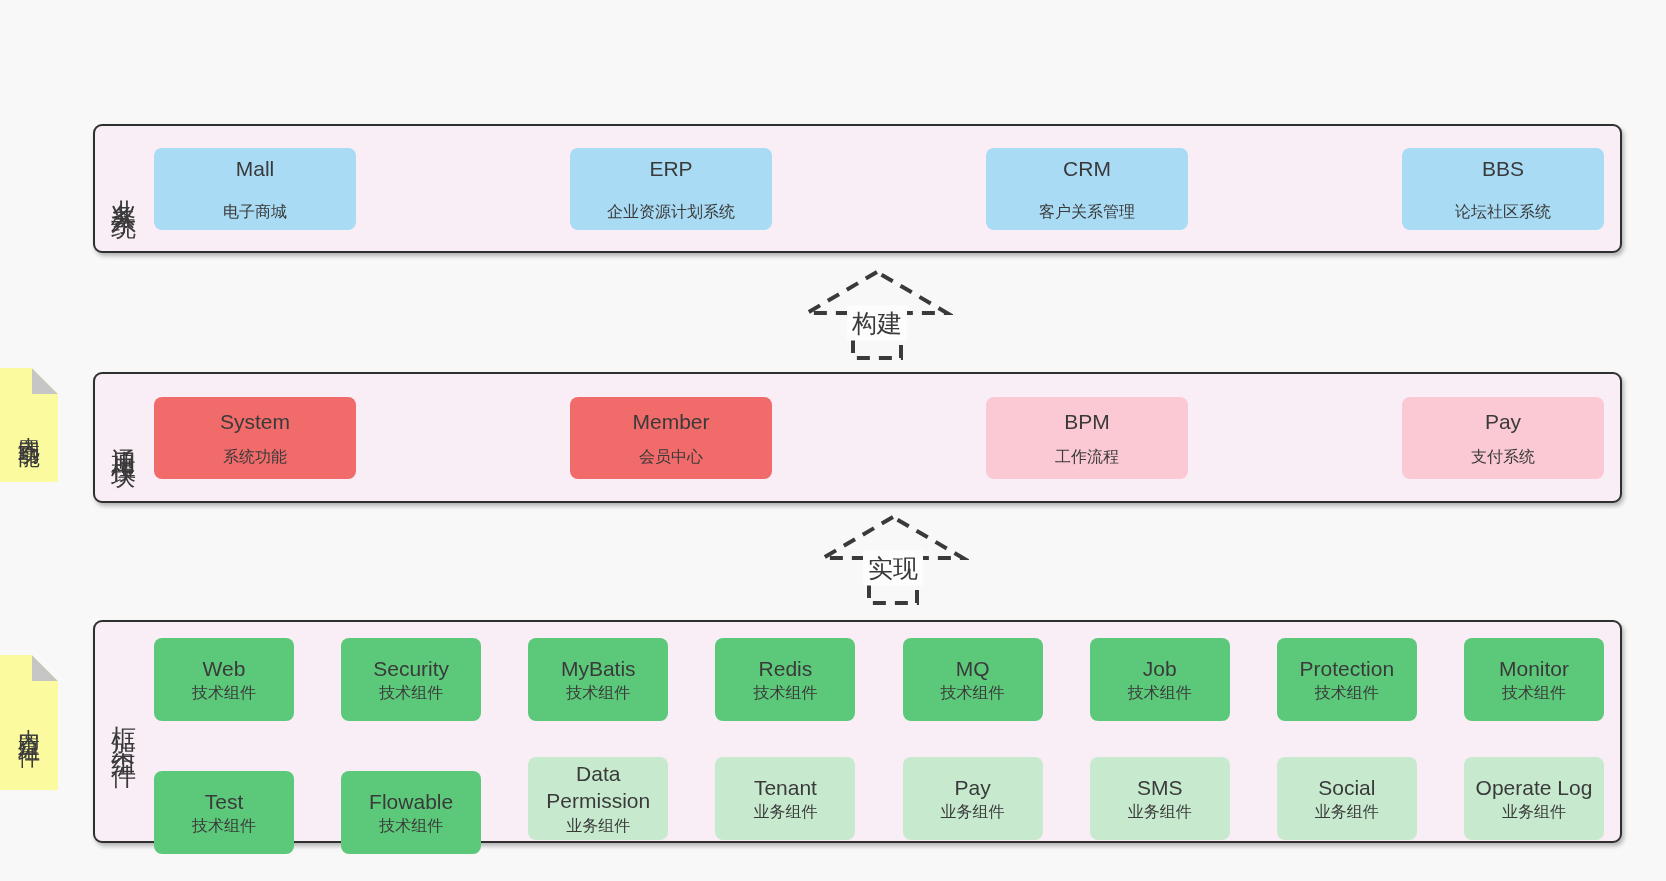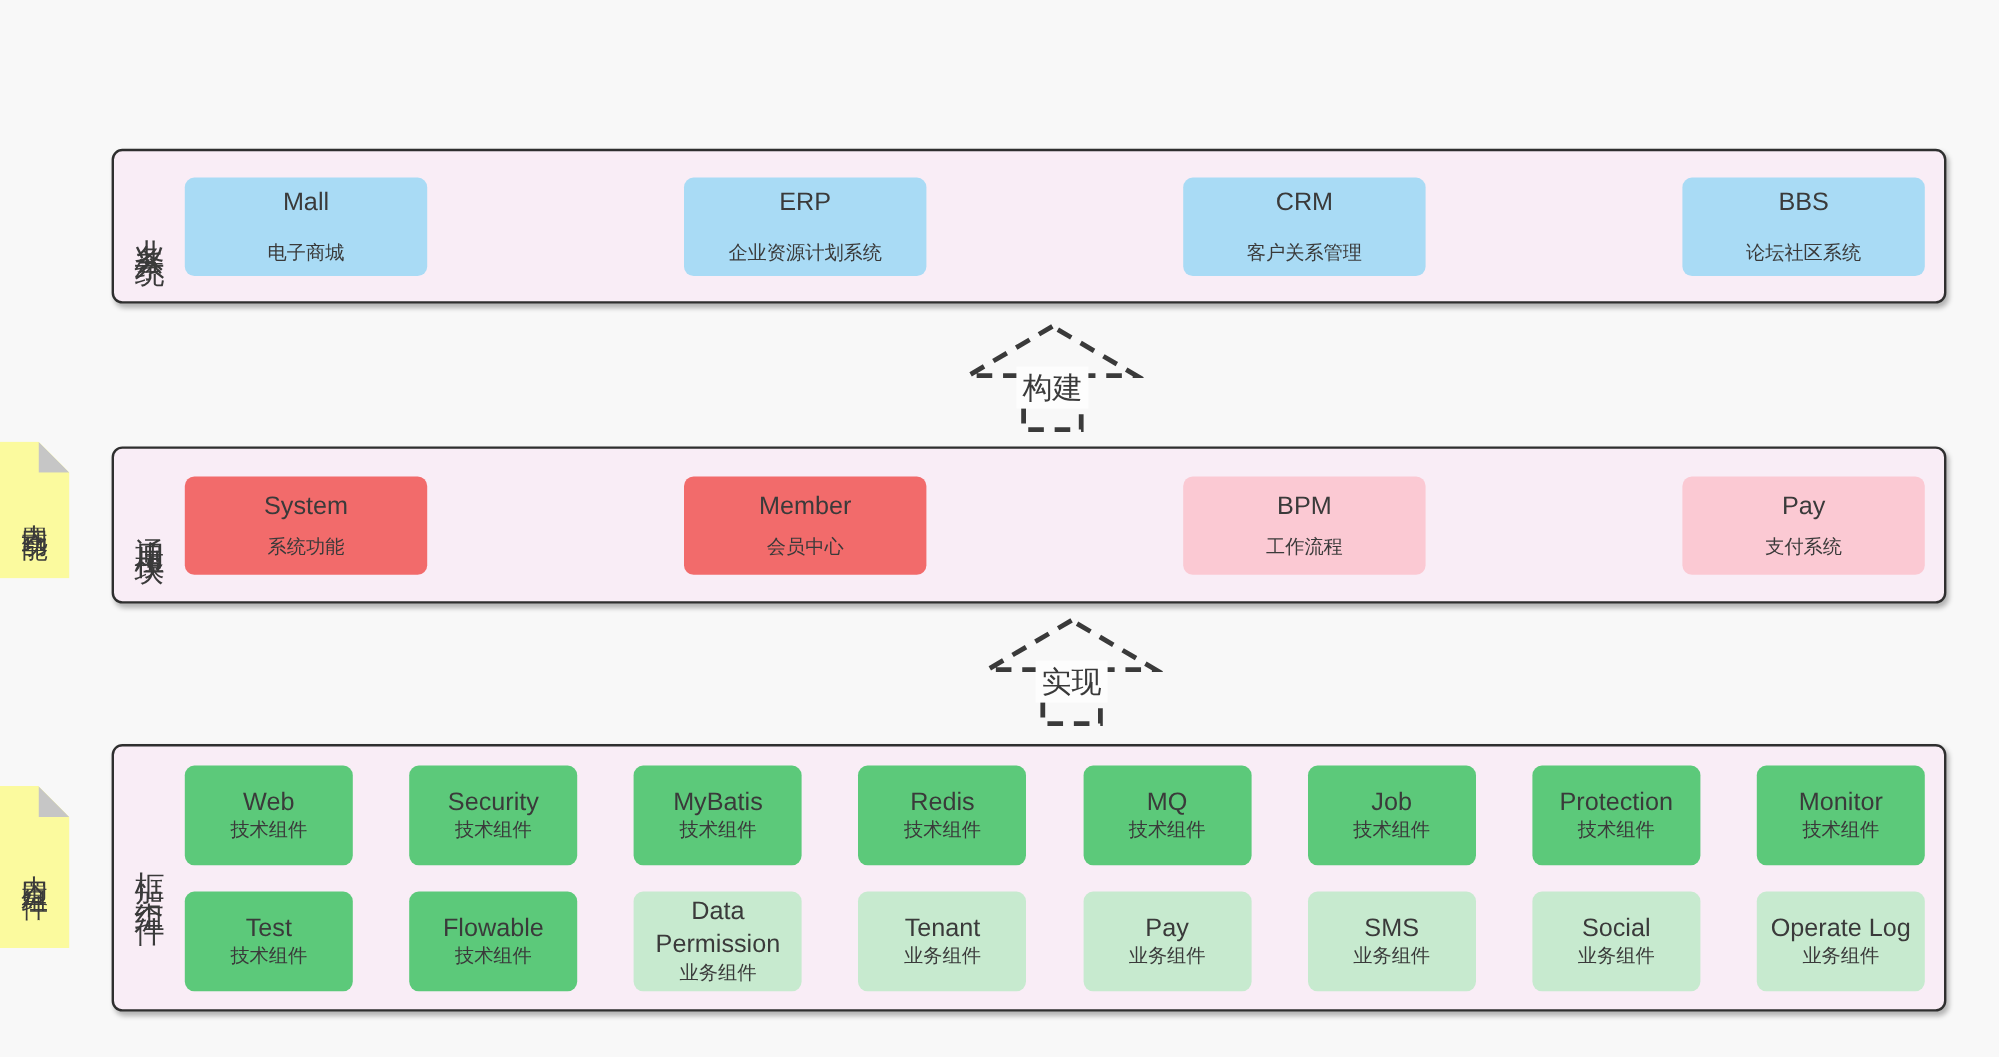--- a/index.html
+++ b/index.html
@@ -32,21 +32,21 @@
     line-height:1.32;box-sizing:border-box;padding:4px 6px;
   }
   .layer-business .box{width:202px;height:82px;gap:18px;}
   .layer-modules .box{width:202px;height:82px;gap:10px;}
   .layer-framework .box{width:140px;height:83px;}
   .box-title{font-size:21px;}
   .box-sub{font-size:16px;}
   .blue{background:#a9dbf5;}
   .red{background:#f26b6b;}
   .pink{background:#fbc9d3;}
-  .gdark{background:#5cc97a;}
+  .gdark{background:#5cc97a;margin-top:28px;}
   .glight{background:#c7eacf;}
   .sticky-note{
     position:absolute;width:58px;background:#fbfa9e;z-index:0;
     display:flex;align-items:center;justify-content:center;
     clip-path:polygon(0 0,calc(100% - 26px) 0,100% 26px,100% 100%,0 100%);
   }
   .note-fold{
     position:absolute;top:0;right:0;width:26px;height:26px;
     background:#c6c6c6;
     clip-path:polygon(0 0,100% 100%,0 100%);

